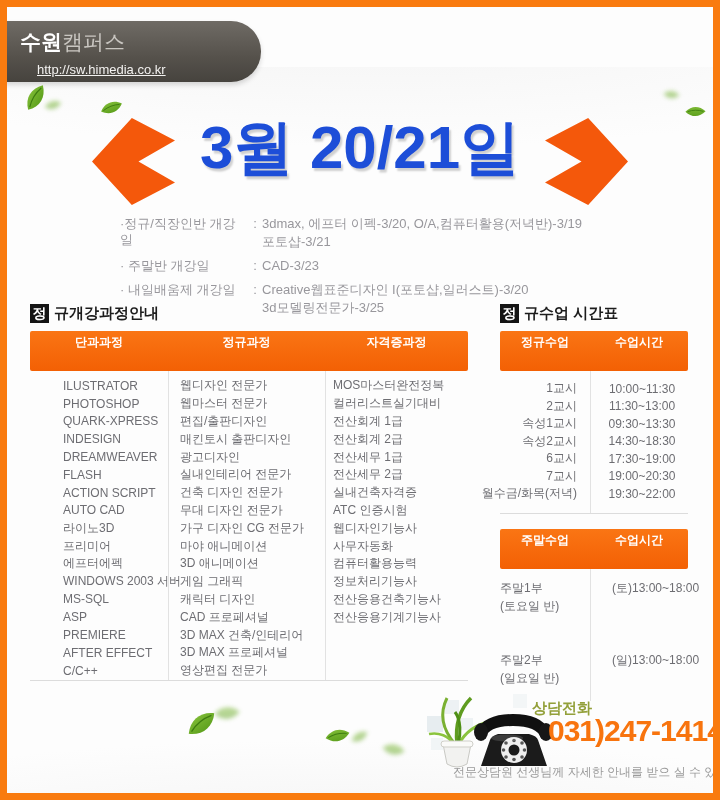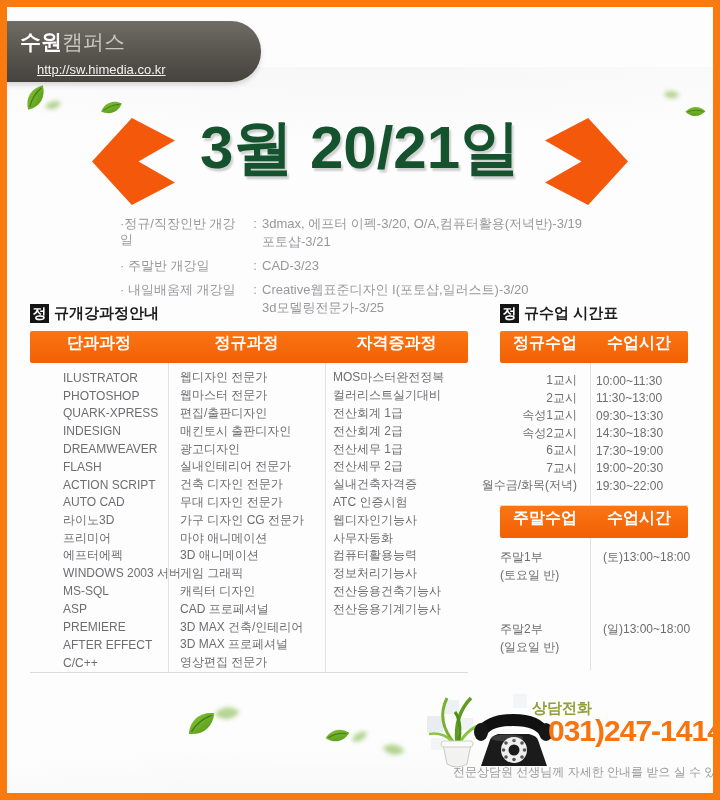--- a/index.html
+++ b/index.html
@@ -24,64 +24,64 @@
   
   .leaf{position:absolute;z-index:6;pointer-events:none;}
   .leaf svg{display:block;width:100%;height:100%;}
   .blur{filter:blur(2px);opacity:.5;}
   
   .title-wrap{position:absolute;left:0;top:111px;width:100%;height:92px;z-index:4;}
   .arrow{position:absolute;top:0;width:83px;height:87px;background:#f4580b;}
   .arrow.left{left:85px;clip-path:polygon(0% 50%,48% 0%,100% 26%,56% 50%,100% 74%,48% 100%);}
   .arrow.right{left:538px;clip-path:polygon(100% 50%,52% 0%,0% 26%,44% 50%,0% 74%,52% 100%);}
   .main-title{position:absolute;left:120px;right:120px;top:-10px;margin:0;text-align:center;
-              font-size:60px;font-weight:bold;color:#14532d;
+              font-size:60px;font-weight:bold;color:#1d4ed8;
               text-shadow:2px 3px 2px rgba(0,0,0,.18);white-space:nowrap;}
   
   .notices{position:absolute;left:113px;top:209px;width:500px;font-size:13px;
            color:#98979c;line-height:16px;z-index:4;}
   .notice{display:flex;margin-bottom:6px;}
   .nlabel{width:128px;flex:none;}
   .ncolon{width:14px;flex:none;text-align:center;}
   .nlines{flex:1;}
   .nlines div{margin-bottom:2px;white-space:nowrap;}
   
   .sec-title{display:flex;align-items:center;gap:5px;font-size:15px;font-weight:bold;
              color:#1c1c1c;height:20px;margin:0 0 8px 0;}
   .jbox{display:inline-block;width:19px;height:19px;background:#141414;color:#fff;
         text-align:center;line-height:19px;font-size:14px;flex:none;}
   
   .thead{display:flex;background:linear-gradient(180deg,#fa7514,#f36004);color:#fff;
-         font-weight:bold;font-size:16px;height:32px;line-height:23px;text-align:center;
+         font-weight:bold;font-size:12px;height:40px;line-height:23px;text-align:center;
          border-radius:2px;}
   
   .courses{position:absolute;left:23px;top:296px;width:438px;z-index:4;}
   .courses .hc1{width:138px;}.courses .hc2{width:157px;}.courses .hc3{width:143px;}
   .tbody{position:relative;border-bottom:1px solid #dcdcdc;padding:6px 0 0;}
   .trow{display:flex;height:17.8px;align-items:center;font-size:12px;color:#6d6d72;}
   .c1{width:138px;padding-left:33px;box-sizing:border-box;white-space:nowrap;}
   .c2{width:157px;padding-left:12px;box-sizing:border-box;white-space:nowrap;}
   .c3{width:143px;padding-left:8px;box-sizing:border-box;white-space:nowrap;}
   .vline{position:absolute;top:0;bottom:0;width:1px;background:#e2e2e2;}
   .vl1{left:138px;}.vl2{left:295px;}
   
   .schedule{position:absolute;left:493px;top:296px;width:188px;z-index:4;}
   .schedule .hs1{width:90px;}.schedule .hs2{width:98px;}
   .sbody{position:relative;padding:9px 0 10px;border-bottom:1px solid #dcdcdc;}
   .sbody .vline,.wbody .vline{left:90px;}
-  .srow{display:flex;height:17.5px;align-items:center;font-size:12px;color:#6d6d72;}
+  .srow{display:flex;height:17.5px;align-items:center;font-size:12px;color:#6d6d72;text-align:center;}
   .sl{width:90px;flex:none;display:flex;justify-content:flex-end;padding-right:13px;box-sizing:border-box;}
   .sl span{white-space:nowrap;}
   .st{width:98px;padding-left:6px;box-sizing:border-box;white-space:nowrap;}
-  .whead{}
+  .whead{margin-top:15px;}
   .wbody{position:relative;padding:10px 0 14px;}
   .wrow{display:flex;font-size:12px;color:#6d6d72;}
   .wrow.second{margin-top:36px;}
   .wl{width:90px;flex:none;text-align:left;padding-right:10px;box-sizing:border-box;line-height:18px;white-space:nowrap;}
-  .wt{width:98px;padding-left:13px;box-sizing:border-box;line-height:18px;white-space:nowrap;}
+  .wt{width:98px;padding-left:22px;box-sizing:border-box;line-height:18px;white-space:nowrap;}
   
   .contact-illus{position:absolute;left:418px;top:681px;width:128px;height:90px;z-index:4;}
   .clabel{position:absolute;left:525px;top:692px;font-size:15px;font-weight:bold;color:#93a03a;z-index:4;}
   .cphone{position:absolute;left:541px;top:707px;font-size:30px;font-weight:bold;
           color:#f8740e;letter-spacing:-1px;z-index:4;white-space:nowrap;}
   .cnote{position:absolute;left:446px;top:757px;font-size:12px;color:#9b9b9b;z-index:4;white-space:nowrap;}
 </style>
 </head>
 <body>
 

